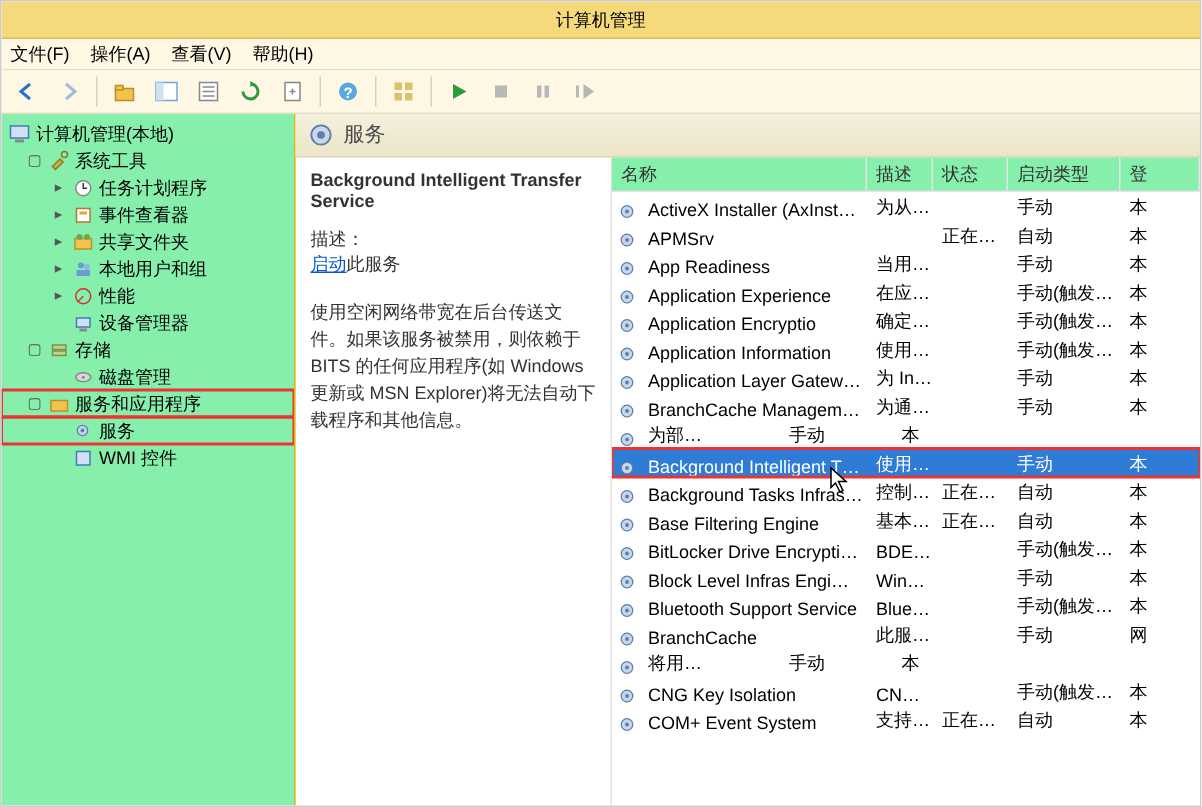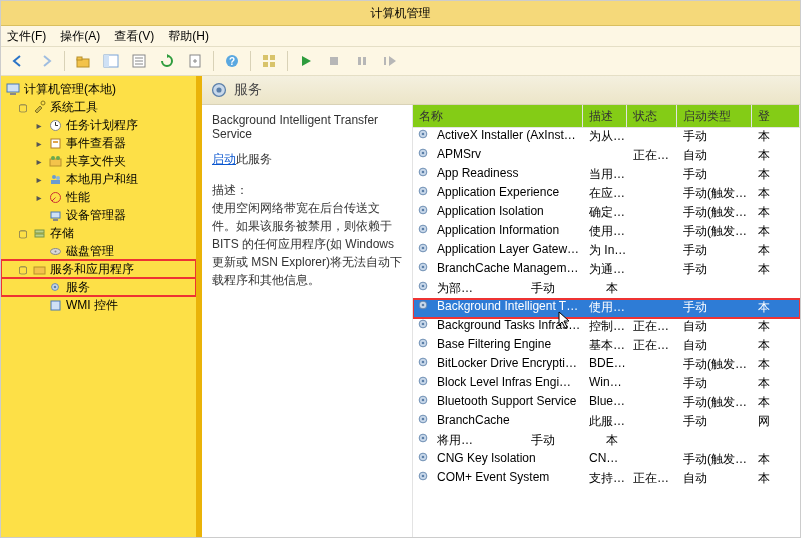--- a/index.html
+++ b/index.html
@@ -5,45 +5,45 @@
   html,body{margin:0;padding:0;font-family:"Microsoft YaHei","Segoe UI",sans-serif;font-size:12px;color:#000;background:#fff}
   .window{width:801px;height:538px;overflow:hidden;display:flex;flex-direction:column;border:1px solid #ccc;box-sizing:border-box}
   .titlebar{height:24px;background:#f5d97a;display:flex;align-items:center;justify-content:center;border-bottom:1px solid #d9bf5f;}
   .titlebar span{font-size:12px}
   .menubar{height:20px;background:#fdf7e4;display:flex;align-items:center;padding:0 6px;gap:14px;border-bottom:1px solid #e5dfc6}
   .menubar span{cursor:default}
   .toolbar{height:28px;background:#fdf7e4;display:flex;align-items:center;padding:0 4px;gap:2px;border-bottom:1px solid #e5dfc6}
   .tool{width:24px;height:22px;display:flex;align-items:center;justify-content:center;border:1px solid transparent;border-radius:2px}
   .sep{width:1px;height:20px;background:#d9d2b7;margin:0 3px}
   .body{flex:1;display:flex;min-height:0}
-  .tree{width:195px;border-right:6px solid #eab308;background:#fde047;padding-top:4px;overflow:hidden}
+  .tree{width:195px;border-right:1px solid #eab308;background:#86efac;padding-top:4px;overflow:hidden}
   .tnode{display:flex;align-items:center;height:18px;padding-left:4px;gap:2px;white-space:nowrap}
   .tw{width:12px;text-align:center;color:#555;font-size:10px}
   .tic{width:16px;height:16px;display:flex;align-items:center;justify-content:center}
   .tlabel{padding:0 1px}
   .ind1{padding-left:16px}
   .ind2{padding-left:32px}
   .hl-red{outline:2px solid #e33;outline-offset:-1px}
   .right{flex:1;display:flex;flex-direction:column;min-width:0}
   .svc-header{height:28px;background:linear-gradient(#f4f0df,#ece5c8);display:flex;align-items:center;padding-left:8px;gap:6px;border-bottom:1px solid #d9d2b7}
   .svc-header .title{font-size:14px;color:#4a4a4a}
   .content{flex:1;display:flex;min-height:0}
   .detail{width:210px;padding:8px 10px;box-sizing:border-box;color:#333}
-  .detail .name{font-weight:normal;margin-bottom:10px}
+  .detail .name{font-weight:bold;margin-bottom:10px}
   .detail a{color:#0b57d0;text-decoration:underline;cursor:pointer}
   .list{flex:1;display:flex;flex-direction:column;border-left:1px solid #e3e3e3;min-width:0}
-  .cols{display:flex;height:22px;background:#84cc16;border-bottom:1px solid #e3e3e3}
+  .cols{display:flex;height:22px;background:#86efac;border-bottom:1px solid #e3e3e3}
   .col{border-right:1px solid #e3e3e3;display:flex;align-items:center;padding-left:6px;font-size:12px;color:#333;box-sizing:border-box}
   .c-name{width:170px}
   .c-desc{width:44px}
   .c-stat{width:50px}
   .c-start{width:75px}
   .c-log{flex:1}
   .rows{flex:1;overflow:hidden}
-  .row{display:flex;height:19px;align-items:flex-start;font-size:12px}
+  .row{display:flex;height:19px;align-items:flex-end;font-size:12px}
   .row .cell{box-sizing:border-box;padding-left:6px;overflow:hidden;white-space:nowrap;text-overflow:ellipsis}
   .row .gic{width:16px;display:flex;align-items:center;justify-content:center;margin-left:2px}
   .row .nm{width:152px}
   .row.sel{background:#2e7cd6;color:#fff}
   .gear{width:12px;height:12px}
   svg{display:block}
   .cursor-img{position:absolute;pointer-events:none}
 </style>
 </head>
 <body>
@@ -282,22 +282,22 @@
             <svg width="18" height="18" viewBox="0 0 14 14">
               <circle cx="7" cy="7" r="5" fill="#c8d8ea" stroke="#5b7fa8"></circle>
               <circle cx="7" cy="7" r="2" fill="#5b7fa8"></circle>
             </svg>
           </span>
         <span class="title">服务</span>
       </div>
       <div class="content">
         <div class="detail">
           <div class="name">Background Intelligent Transfer Service</div>
+          <div>描述：</div>
           <div style="margin-bottom:14px"><a>启动</a><span>此服务</span></div>
-          <div>描述：</div>
           <div style="line-height:1.5">使用空闲网络带宽在后台传送文件。如果该服务被禁用，则依赖于 BITS 的任何应用程序(如 Windows 更新或 MSN Explorer)将无法自动下载程序和其他信息。</div>
         </div>
         <div class="list" style="position:relative">
           <div class="cols">
             <div class="col c-name">名称</div>
             <div class="col c-desc">描述</div>
             <div class="col c-stat">状态</div>
             <div class="col c-start">启动类型</div>
             <div class="col c-log">登</div>
           </div>
@@ -354,21 +354,21 @@
                 <span class="cell" style="width:75px">手动(触发…</span>
                 <span class="cell" style="flex:1">本</span>
               </div>
               <div class="row">
                 <span class="gic">
                   <svg class="gear" viewBox="0 0 14 14">
                     <circle cx="7" cy="7" r="4.5" fill="#c8d8ea" stroke="#5b7fa8"></circle>
                     <circle cx="7" cy="7" r="1.5" fill="#5b7fa8"></circle>
                   </svg>
                 </span>
-                <span class="cell nm">Application Isolation</span>
+                <span class="cell nm">Application Encryptio</span>
                 <span class="cell" style="width:44px">确定…</span>
                 <span class="cell" style="width:50px"></span>
                 <span class="cell" style="width:75px">手动(触发…</span>
                 <span class="cell" style="flex:1">本</span>
               </div>
               <div class="row">
                 <span class="gic">
                   <svg class="gear" viewBox="0 0 14 14">
                     <circle cx="7" cy="7" r="4.5" fill="#c8d8ea" stroke="#5b7fa8"></circle>
                     <circle cx="7" cy="7" r="1.5" fill="#5b7fa8"></circle>

